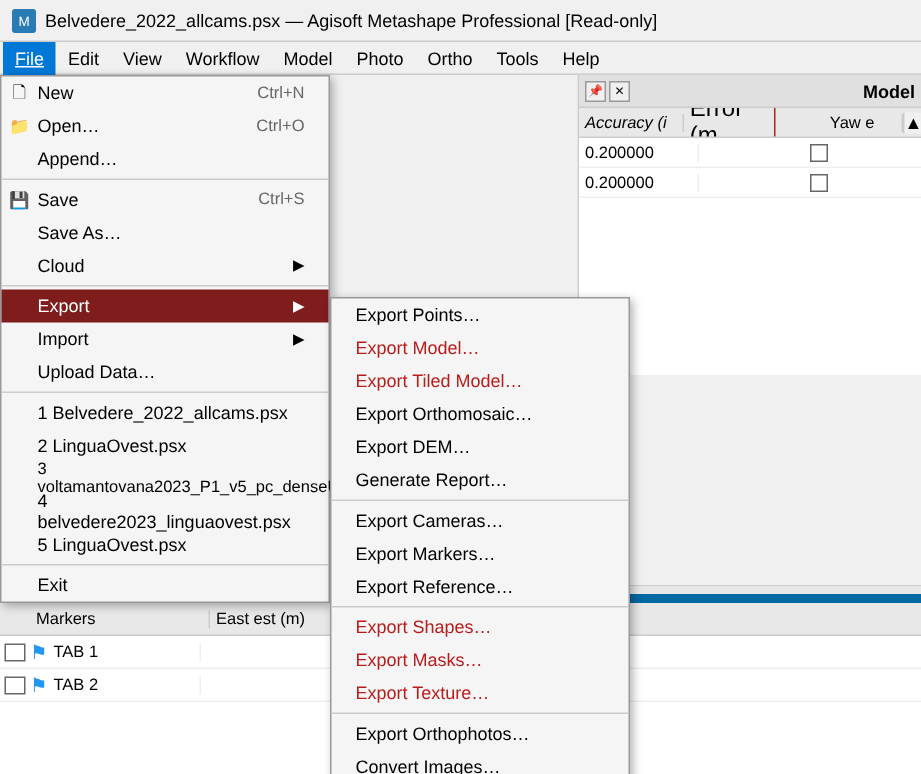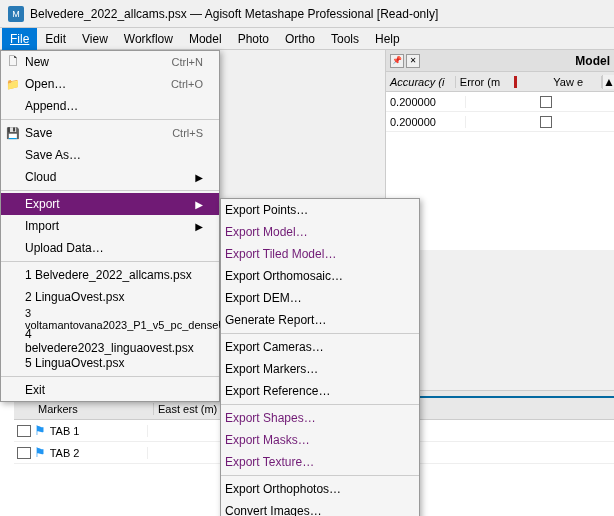--- a/index.html
+++ b/index.html
@@ -90,21 +90,21 @@
       justify-content: space-between;
       height: 22px;
       color: #000;
       position: relative;
     }
     .dropdown-item:hover, .dropdown-item.active {
       background: #0078d7;
       color: white;
     }
     .dropdown-item.active {
-      background: #701a75;
+      background: #7f1d1d;
       color: white;
     }
     .dropdown-item .shortcut {
       color: #666;
       font-size: 11px;
     }
     .dropdown-item .arrow {
       font-size: 10px;
     }
     .dropdown-separator {
@@ -128,29 +128,29 @@
       position: absolute;
       left: 220px;
       top: 148px;
       width: 200px;
       background: #f5f5f5;
       border: 1px solid #999;
       box-shadow: 2px 2px 6px rgba(0,0,0,0.3);
       z-index: 101;
     }
     .submenu-item {
-      padding: 4px 4px;
+      padding: 4px 16px;
       cursor: pointer;
       display: flex;
       align-items: center;
       height: 22px;
       color: #000;
     }
     .submenu-item.disabled {
-      color: #701a75;
+      color: #b91c1c;
       cursor: default;
     }
     .submenu-separator {
       height: 1px;
       background: #ccc;
       margin: 2px 0;
     }
   </style>
 </head>
 <body>
@@ -260,21 +260,21 @@
     <div style="display:flex; background:#e0e0e0; border-bottom:1px solid #ccc; height:22px; align-items:center; justify-content:space-between; padding:0 4px;">
       <div style="display:flex; gap:2px;">
         <div style="width:14px;height:14px;border:1px solid #999;background:#f0f0f0;display:flex;align-items:center;justify-content:center;font-size:8px;cursor:pointer;">📌</div>
         <div style="width:14px;height:14px;border:1px solid #999;background:#f0f0f0;display:flex;align-items:center;justify-content:center;font-size:8px;cursor:pointer;">✕</div>
       </div>
       <span style="font-size:12px; font-weight:bold;">Model</span>
     </div>
 
     <div style="display:flex; background:#e8e8e8; border-bottom:1px solid #ccc; height:20px; align-items:center; overflow:hidden;">
       <div style="width:80px; padding:0 4px; border-right:1px solid #ccc; font-size:11px; overflow:hidden;font-style:italic;">Accuracy (i</div>
-      <div style="width:70px; padding:0 4px; border-right:3px solid #b91c1c; font-size:11px; overflow:hidden;">Error (m</div>
+      <div style="width:70px; padding:0 4px; border-right:1px solid #b91c1c; font-size:16px; overflow:hidden;">Error (m</div>
       <div style="width:60px; padding:0 4px; border-right:1px solid #ccc; font-size:11px; overflow:hidden;margin-left:32px;">Yaw e</div>
       <div style="width:12px; background:#f0f0f0; border-left:1px solid #ccc;">▲</div>
     </div>
 
     <div style="display:flex; height:20px; align-items:center; border-bottom:1px solid #eee;">
       <div style="width:80px; padding:0 4px; font-size:11px; border-right:1px solid #eee;">0.200000</div>
       <div style="width:70px; padding:0 4px; font-size:11px; border-right:1px solid #eee;"></div>
       <div style="width:60px; padding:0 4px; font-size:11px; display:flex; align-items:center;">
         <div style="width:12px;height:12px;border:1px solid #666;background:white;"></div>
       </div>
@@ -311,21 +311,21 @@
       <div style="width:90px; padding:0 4px; border-right:1px solid #eee; overflow:hidden;">416002.315…</div>
       <div style="width:90px; padding:0 4px; border-right:1px solid #eee; overflow:hidden;">5089244.93…</div>
       <div style="width:80px; padding:0 4px; overflow:hidden;">2534.137…</div>
     </div>
   </div>
 
   <div style="position:absolute; left:375px; top:340px; width:12px; height:50px; background:#f0f0f0; border:1px solid #ccc; font-size:9px; display:flex; flex-direction:column; align-items:center;">
     <span style="margin-top:auto; margin-bottom:auto;">◁</span>
   </div>
 
-  <div style="position:absolute; bottom:0; left:0; right:0; height:120px; background:white; border-top:2px solid #0369a1;padding-left:14px;">
+  <div style="position:absolute; bottom:0; left:0; right:0; height:120px; background:white; border-top:6px solid #0369a1;">
     <div style="display:flex; height:22px; align-items:center; background:#e8e8e8; border-bottom:1px solid #ccc; font-size:11px;">
       <div style="width:20px;"></div>
       <div style="width:120px; padding:0 4px; border-right:1px solid #ccc;">Markers</div>
       <div style="width:90px; padding:0 4px; border-right:1px solid #ccc;">East est (m)</div>
       <div style="width:90px; padding:0 4px; border-right:1px solid #ccc;">North est (m)</div>
       <div style="width:80px; padding:0 4px;">Alt. est (m)</div>
     </div>
 
     <div style="display:flex; height:22px; align-items:center; border-bottom:1px solid #eee; font-size:11px;">
       <div style="width:14px;height:12px;border:1px solid #666;background:white; margin:0 3px;"></div>

